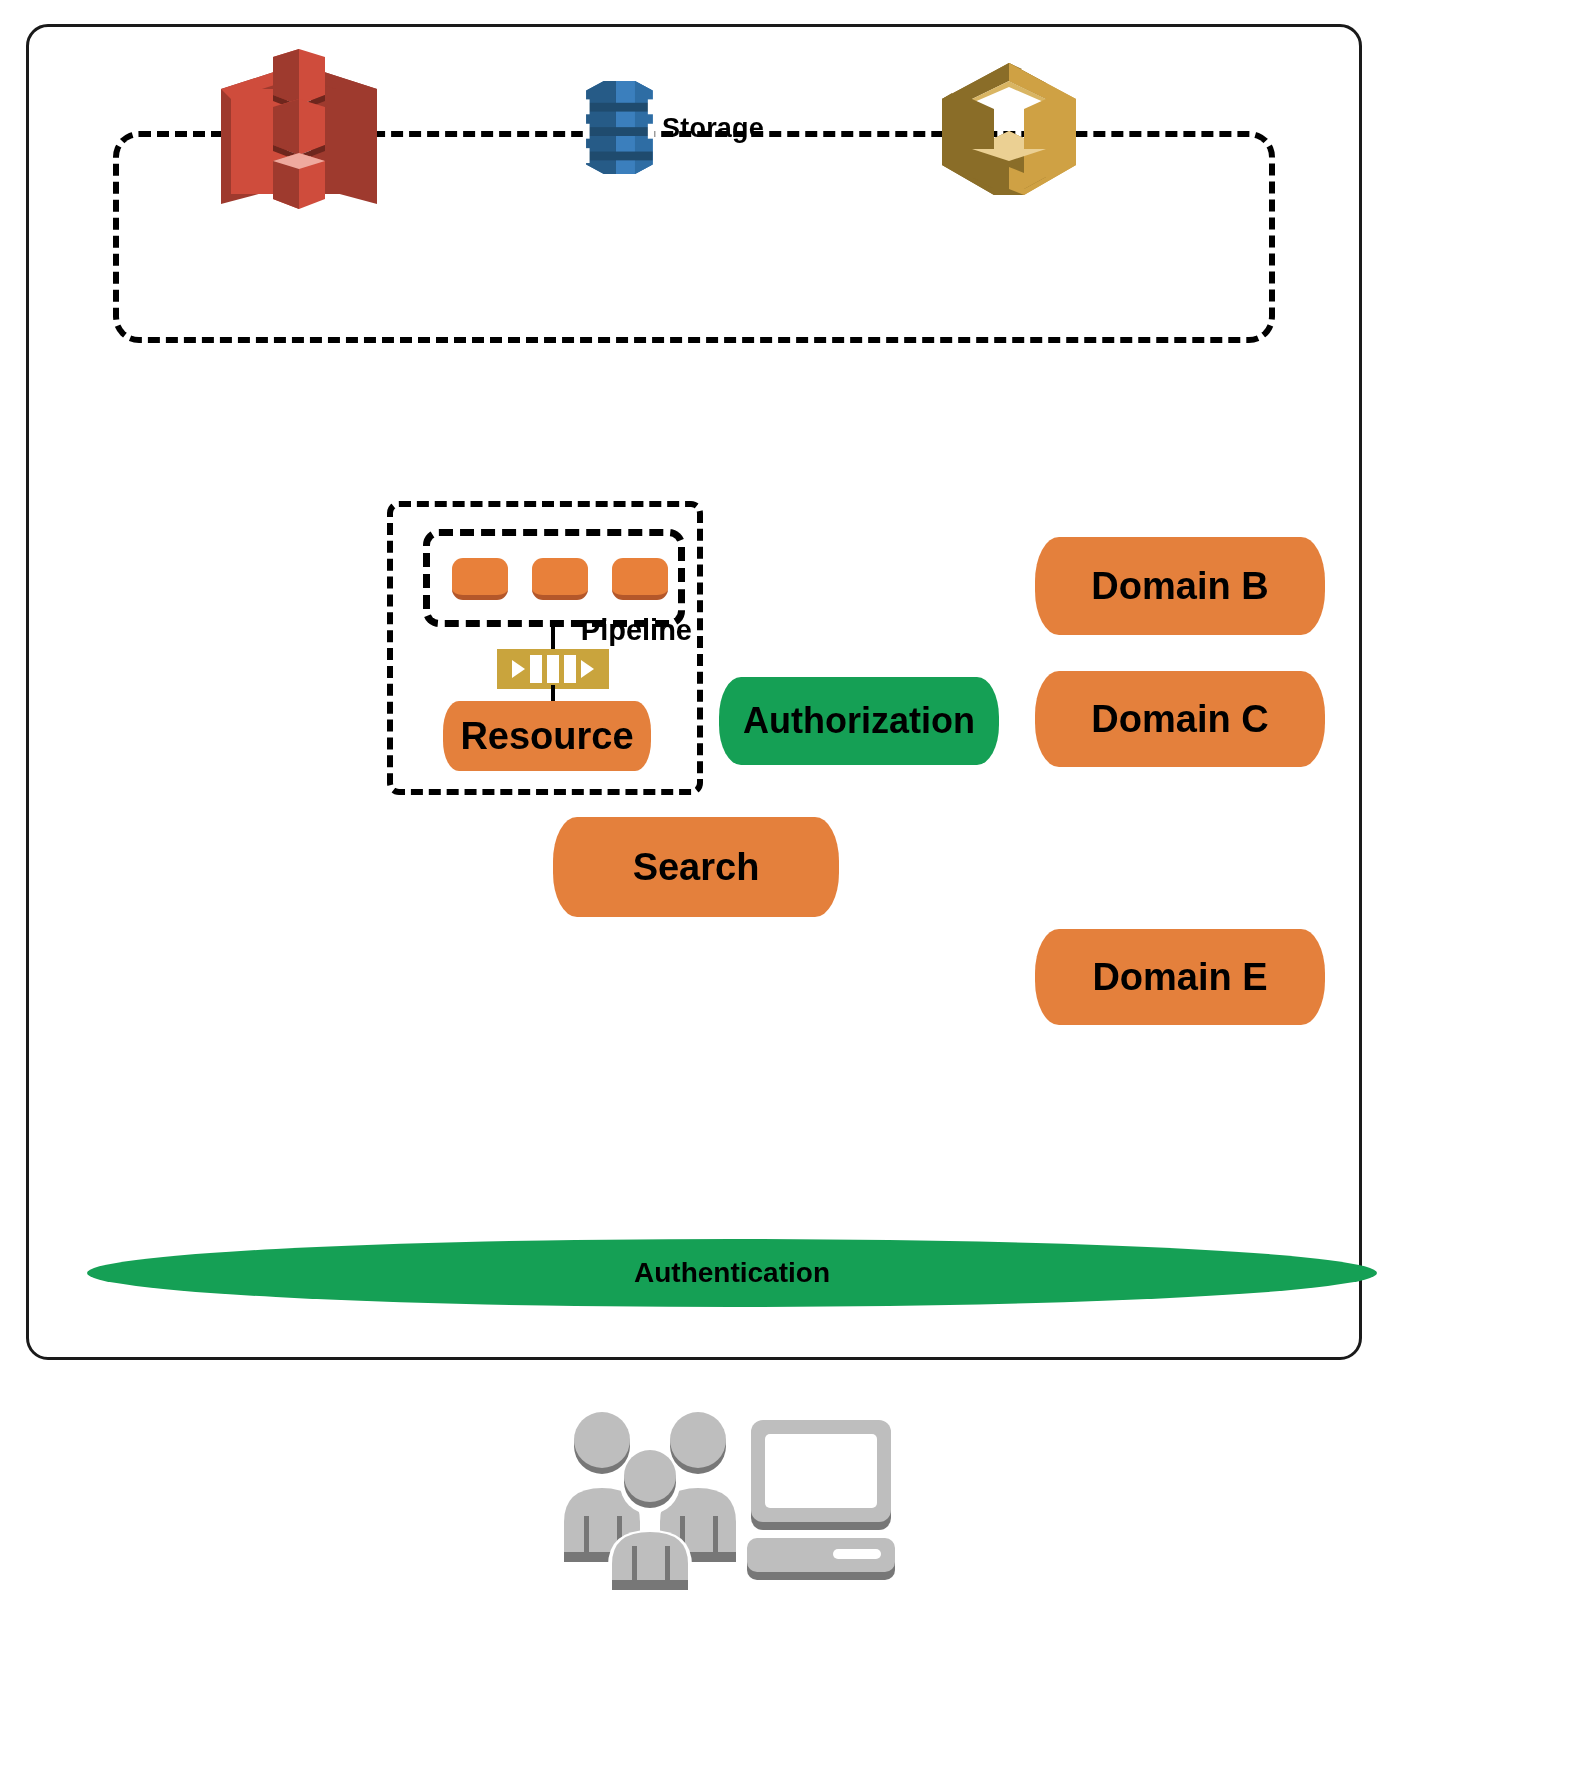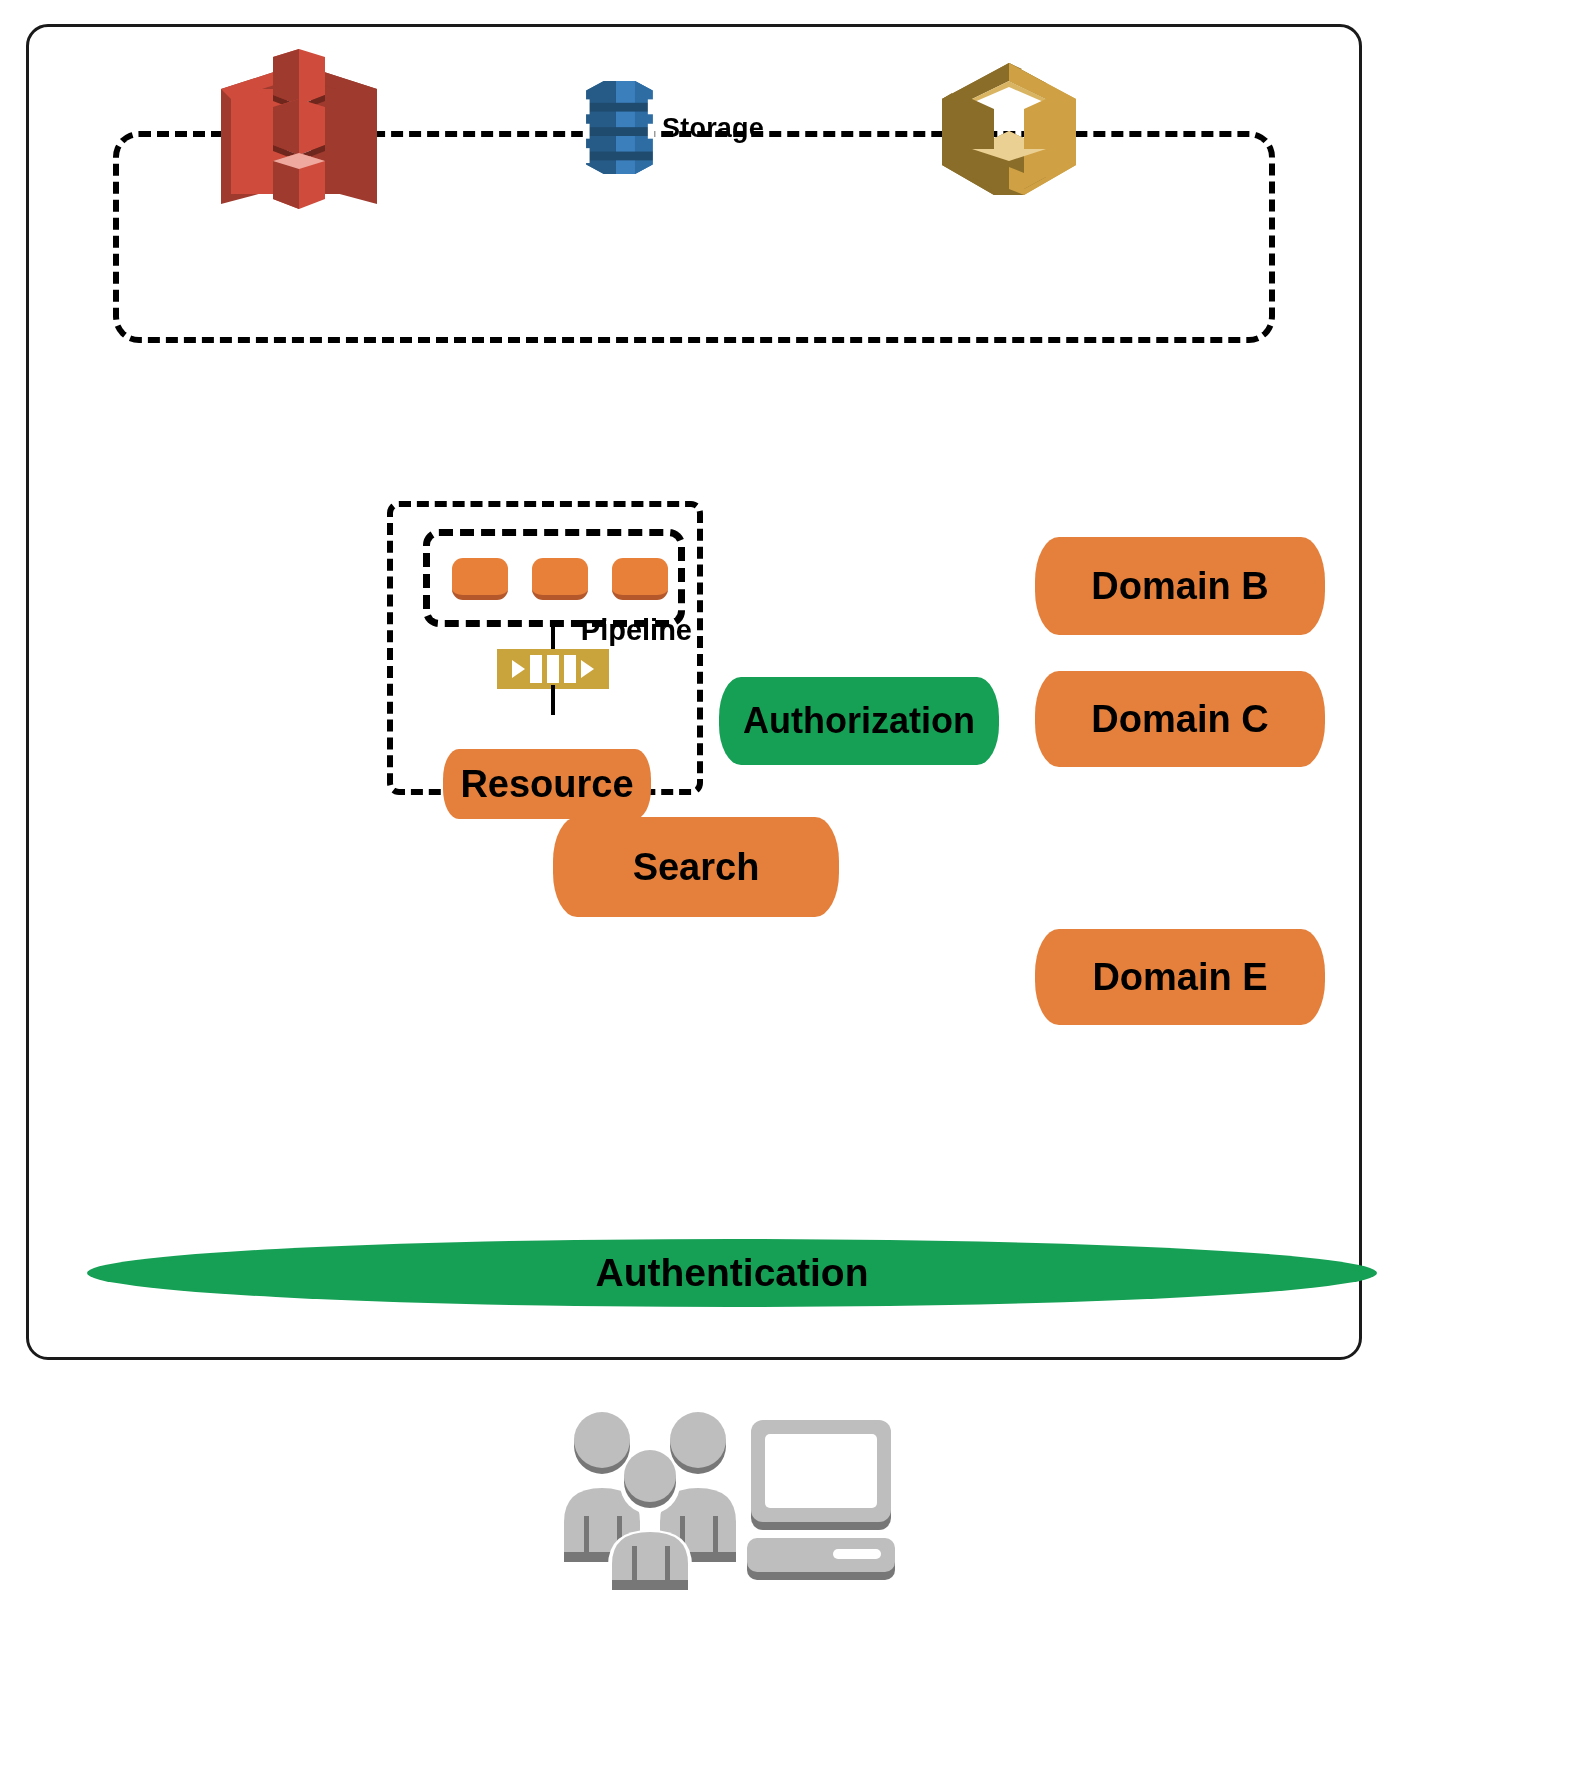--- a/index.html
+++ b/index.html
@@ -71,39 +71,39 @@
 
   
   .pill{
     position:absolute;display:flex;align-items:center;justify-content:center;
     border-radius:18px/34px;color:#000;font-weight:bold;text-align:center;
     box-sizing:border-box;
   }
   .pill.orange{background:#e4803c;}
   .pill.green{background:#15a055;}
 
-  #resource-box{left:414px;top:674px;width:208px;height:70px;font-size:38px;border-radius:16px/30px;margin-top:48px;}
+  #resource-box{left:414px;top:674px;width:208px;height:70px;font-size:38px;border-radius:16px/30px;}
   #authorization-box{left:690px;top:650px;width:280px;height:88px;font-size:36px;border-radius:22px/40px;}
   #search-box{left:524px;top:790px;width:286px;height:100px;font-size:38px;border-radius:24px/44px;}
 
   
   .stack-item{left:1006px;width:290px;font-size:38px;}
   #user-box{top:378px;height:102px;border-radius:24px/44px;}
   #domain-b-box{top:510px;height:98px;border-radius:24px/44px;}
   #domain-c-box{top:644px;height:96px;border-radius:24px/44px;}
   #domain-d-box{top:778px;height:98px;border-radius:24px/44px;}
   #domain-e-box{top:902px;height:96px;border-radius:24px/44px;}
   #domain-f-box{top:1026px;height:96px;border-radius:24px/44px;}
 
   
   #authentication-bar{
     position:absolute;left:58px;top:1212px;width:1290px;height:68px;
     background:#15a055;border-radius:50%/50%;
     display:flex;align-items:center;justify-content:center;
-    font-size:39px;font-weight:bold;color:#000;
+    font-size:28px;font-weight:bold;color:#000;
   }
 
   
   #actors-row{
     position:absolute;left:540px;top:1404px;width:420px;height:200px;
   }
   #users-icon{position:absolute;left:20px;top:0;}
   #computer-icon{position:absolute;left:205px;top:10px;}
 </style>
 </head>

